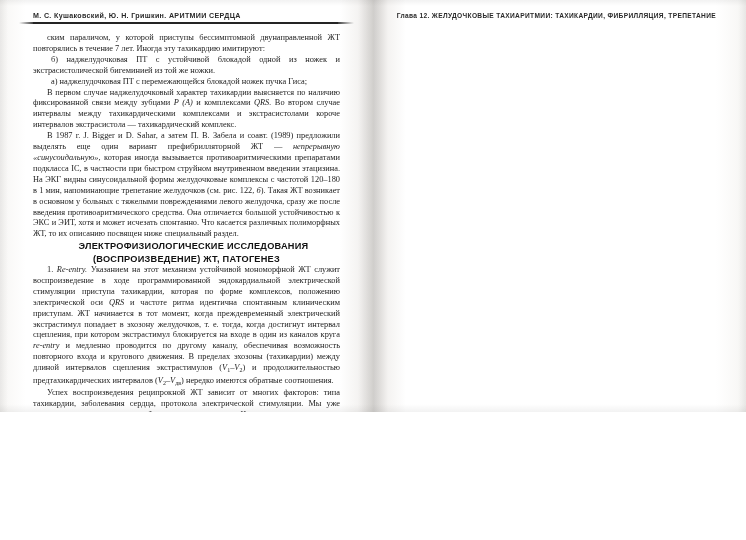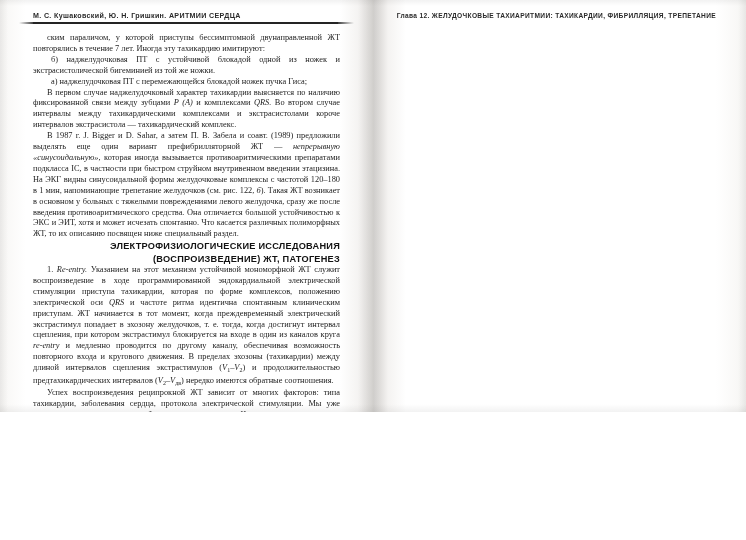--- a/index.html
+++ b/index.html
@@ -97,21 +97,21 @@
   .sub { font-size: 0.72em; vertical-align: -0.25em; }
 
   
   .section-head {
     font-family: "Liberation Sans", "DejaVu Sans", sans-serif;
     font-weight: 700;
     font-size: 9.2px;
     line-height: 12.4px;
     letter-spacing: 0.25px;
     color: #121212;
-    text-align: right;
+    text-align: center;
     text-indent: 0;
     margin: 13px 0 9px 0;
   }
 
   
   .folio {
     position: absolute;
     font-family: "DejaVu Sans", "Liberation Sans", sans-serif;
     font-size: 10px;
     font-weight: 600;

